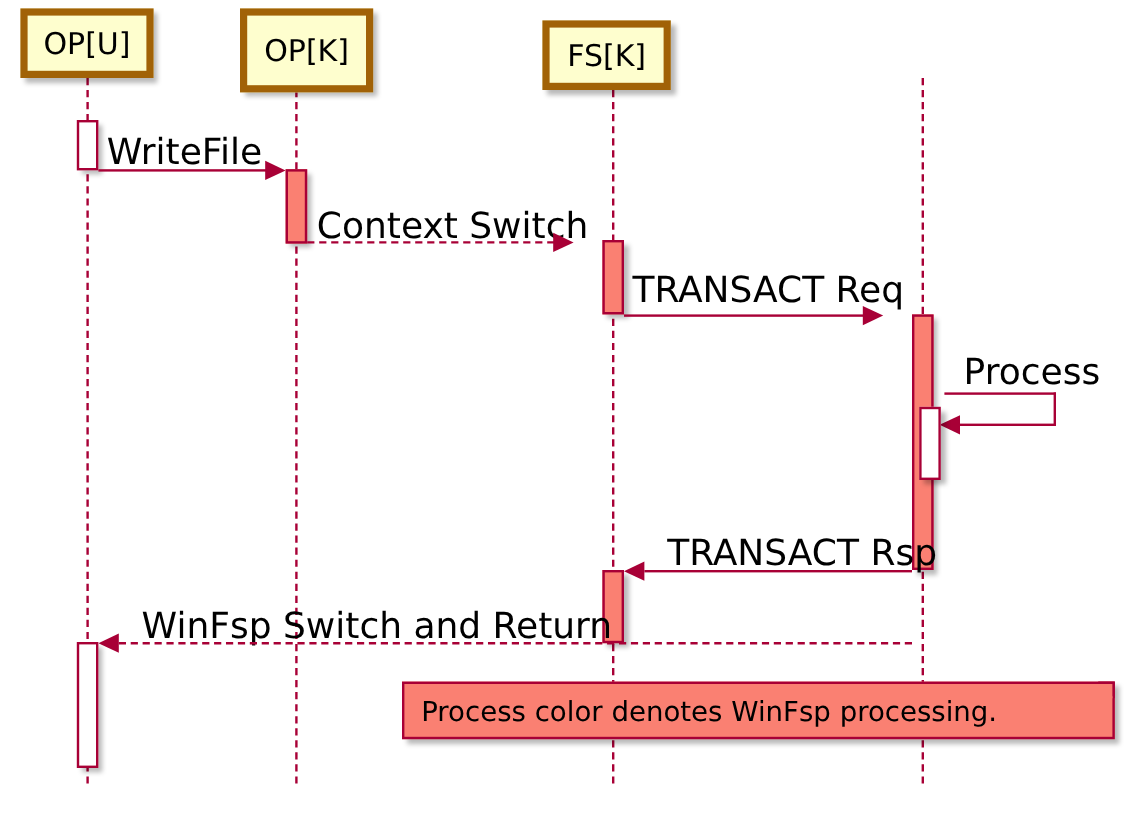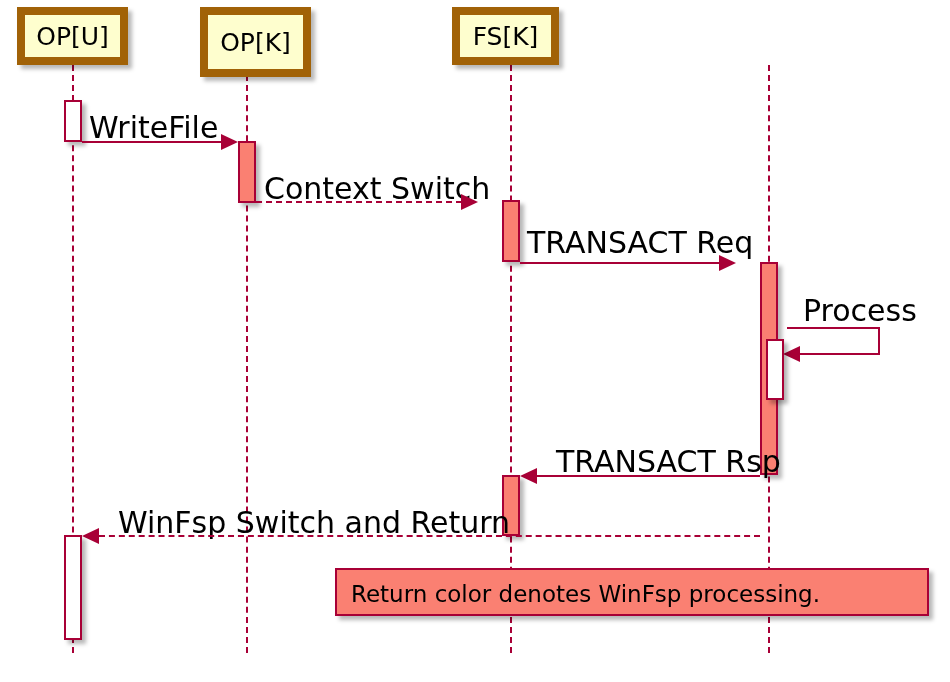--- a/index.html
+++ b/index.html
@@ -23,21 +23,21 @@
     position: absolute;
     width: 0;
     border-left: 2px dashed #A80036;
   }
 
   
   .participant {
     position: absolute;
     box-sizing: border-box;
     background: #FEFECE;
-    border: 8px solid #a16207;
+    border: 6px solid #a16207;
     box-shadow: 4px 4px 4px rgba(0,0,0,0.28);
     display: flex;
     align-items: center;
     justify-content: center;
   }
   .participant .plabel {
     font-size: 25px;
     color: #000000;
     line-height: 1;
     white-space: nowrap;
@@ -128,21 +128,21 @@
   <div class="lifeline" style="left:246px; top:65px; height:588px;"></div>
   <div class="lifeline" style="left:510px; top:65px; height:588px;"></div>
   <div class="lifeline" style="left:768px; top:65px; height:588px;"></div>
 
   <div class="participant" style="left:17px; top:7px; width:111px; height:58px;">
     <span class="plabel">OP[U]</span>
   </div>
   <div class="participant" style="left:200px; top:7px; width:111px; height:70px;">
     <span class="plabel">OP[K]</span>
   </div>
-  <div class="participant" style="left:452px; top:7px; width:107px; height:58px;">
+  <div class="participant" style="left:452px; top:17px; width:107px; height:58px;">
     <span class="plabel">FS[K]</span>
   </div>
 
   <div class="activation white" style="left:64px; top:100px; width:18px; height:42px;"></div>
 
   <div class="msg-label" style="left:89px; top:113px;">WriteFile</div>
   <div class="msg-line" style="left:82px; top:141px; width:140px;"></div>
   <div class="arrowhead right" style="left:221px; top:134px;"></div>
 
   <div class="activation salmon" style="left:238px; top:141px; width:18px; height:62px;"></div>
@@ -178,16 +178,16 @@
 
   <div class="msg-label" style="left:118px; top:508px;">WinFsp Switch and Return</div>
   <div class="msg-line dotted" style="left:99px; top:535px; width:661px;"></div>
   <div class="arrowhead left" style="left:82px; top:528px;"></div>
 
   <div class="activation white" style="left:64px; top:535px; width:18px; height:105px;"></div>
 
   <div class="note" style="left:335px; top:568px; width:594px; height:48px;">
     <div class="note-fold" style="right:-2px; top:-2px; transform:scaleX(-1);"></div>
     <div class="note-fold-inner" style="right:0px; top:0px; transform:scaleX(-1);"></div>
-    <div class="note-text" style="left:14px; top:13px;">Return color denotes WinFsp processing.</div>
+    <div class="note-text" style="left:14px; top:13px;">Process color denotes WinFsp processing.</div>
   </div>
 
 </div>
 
 </body></html>

